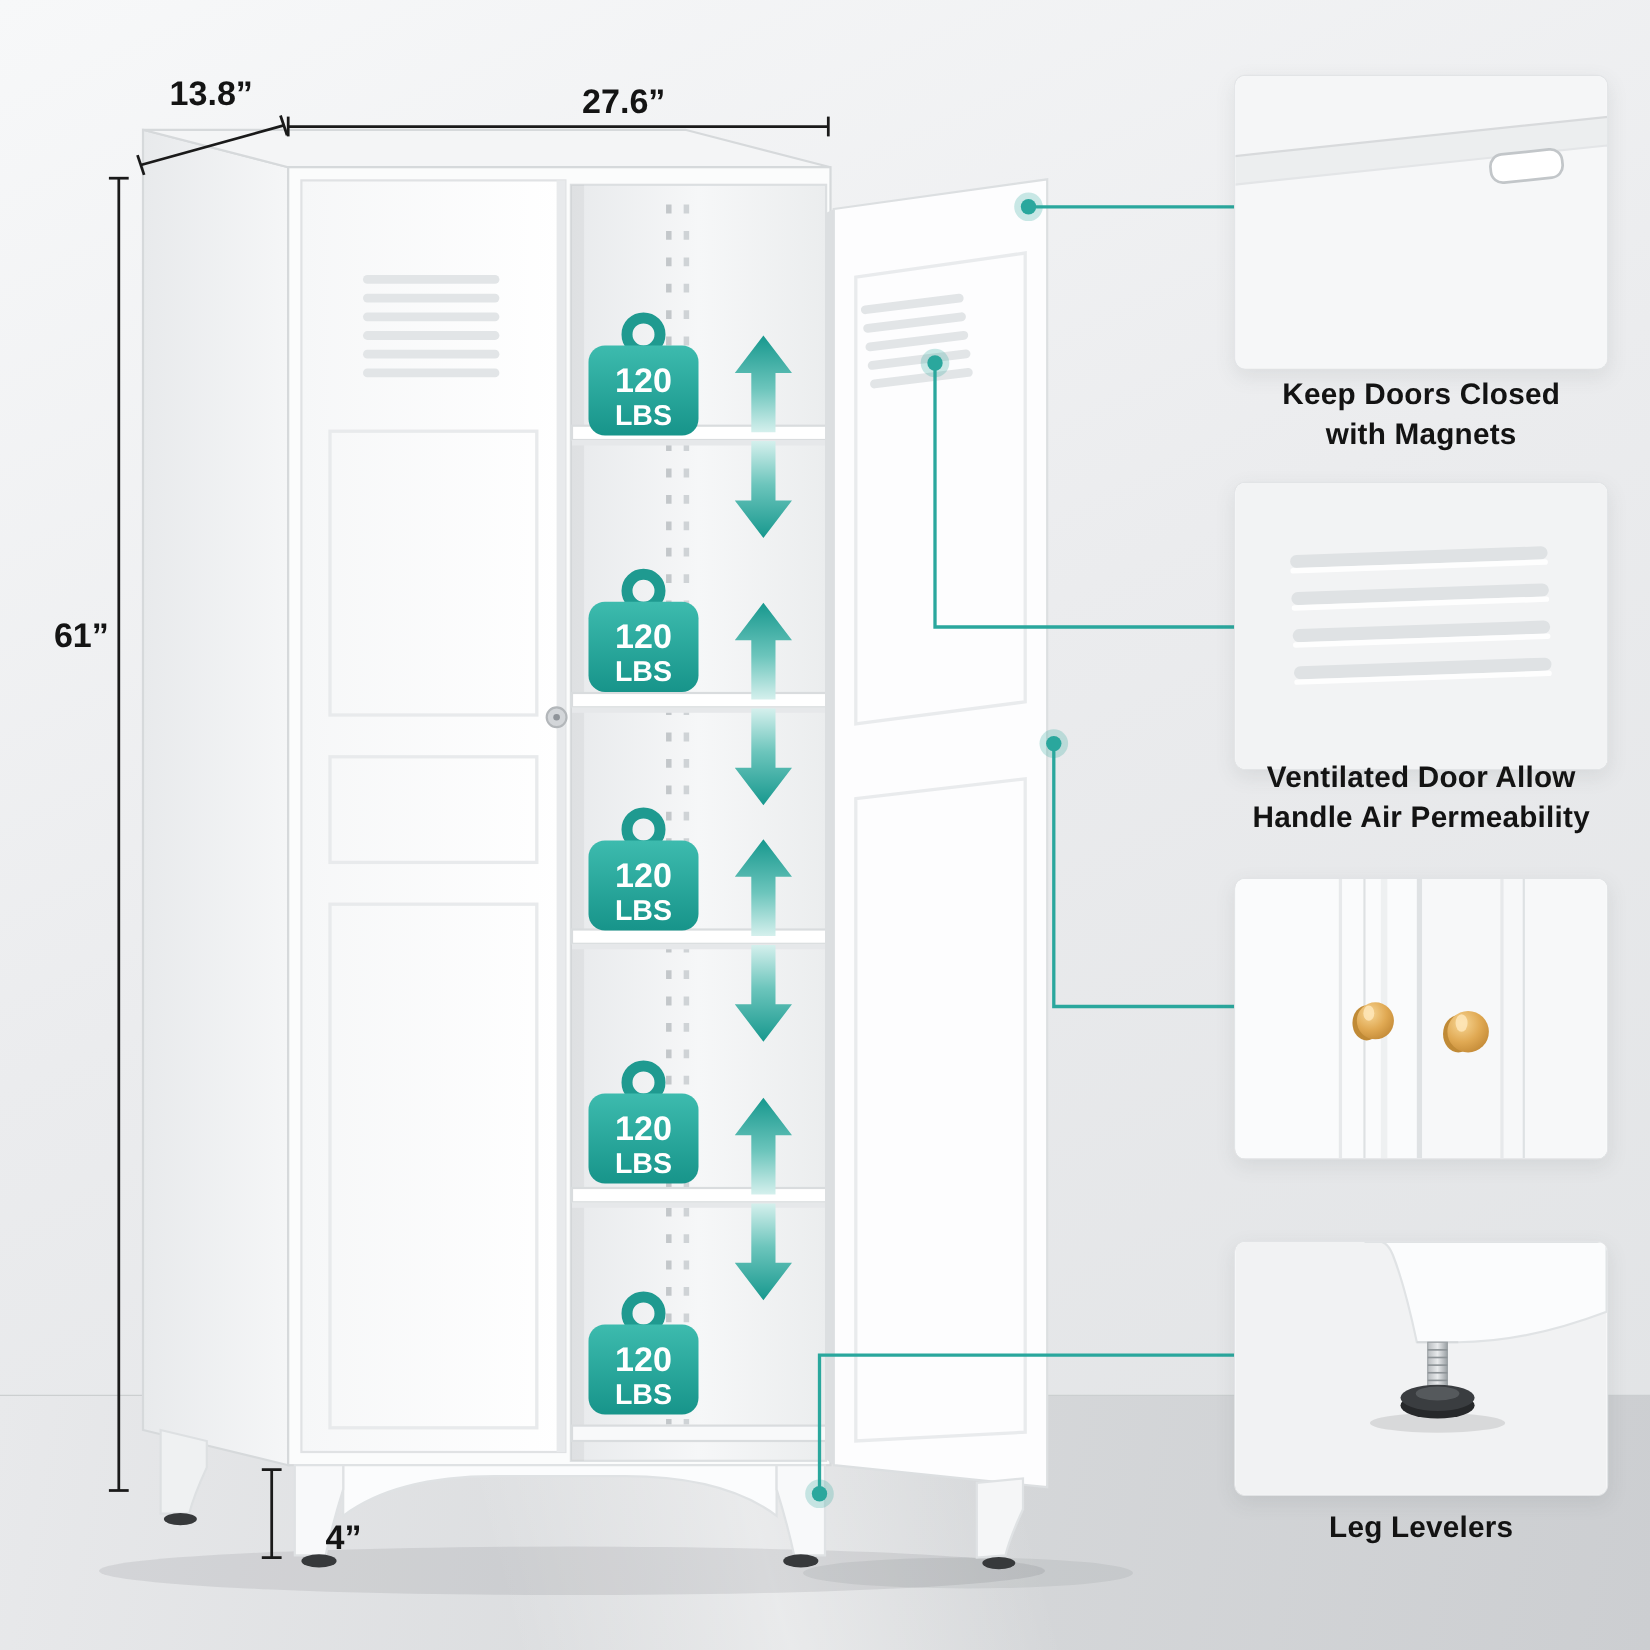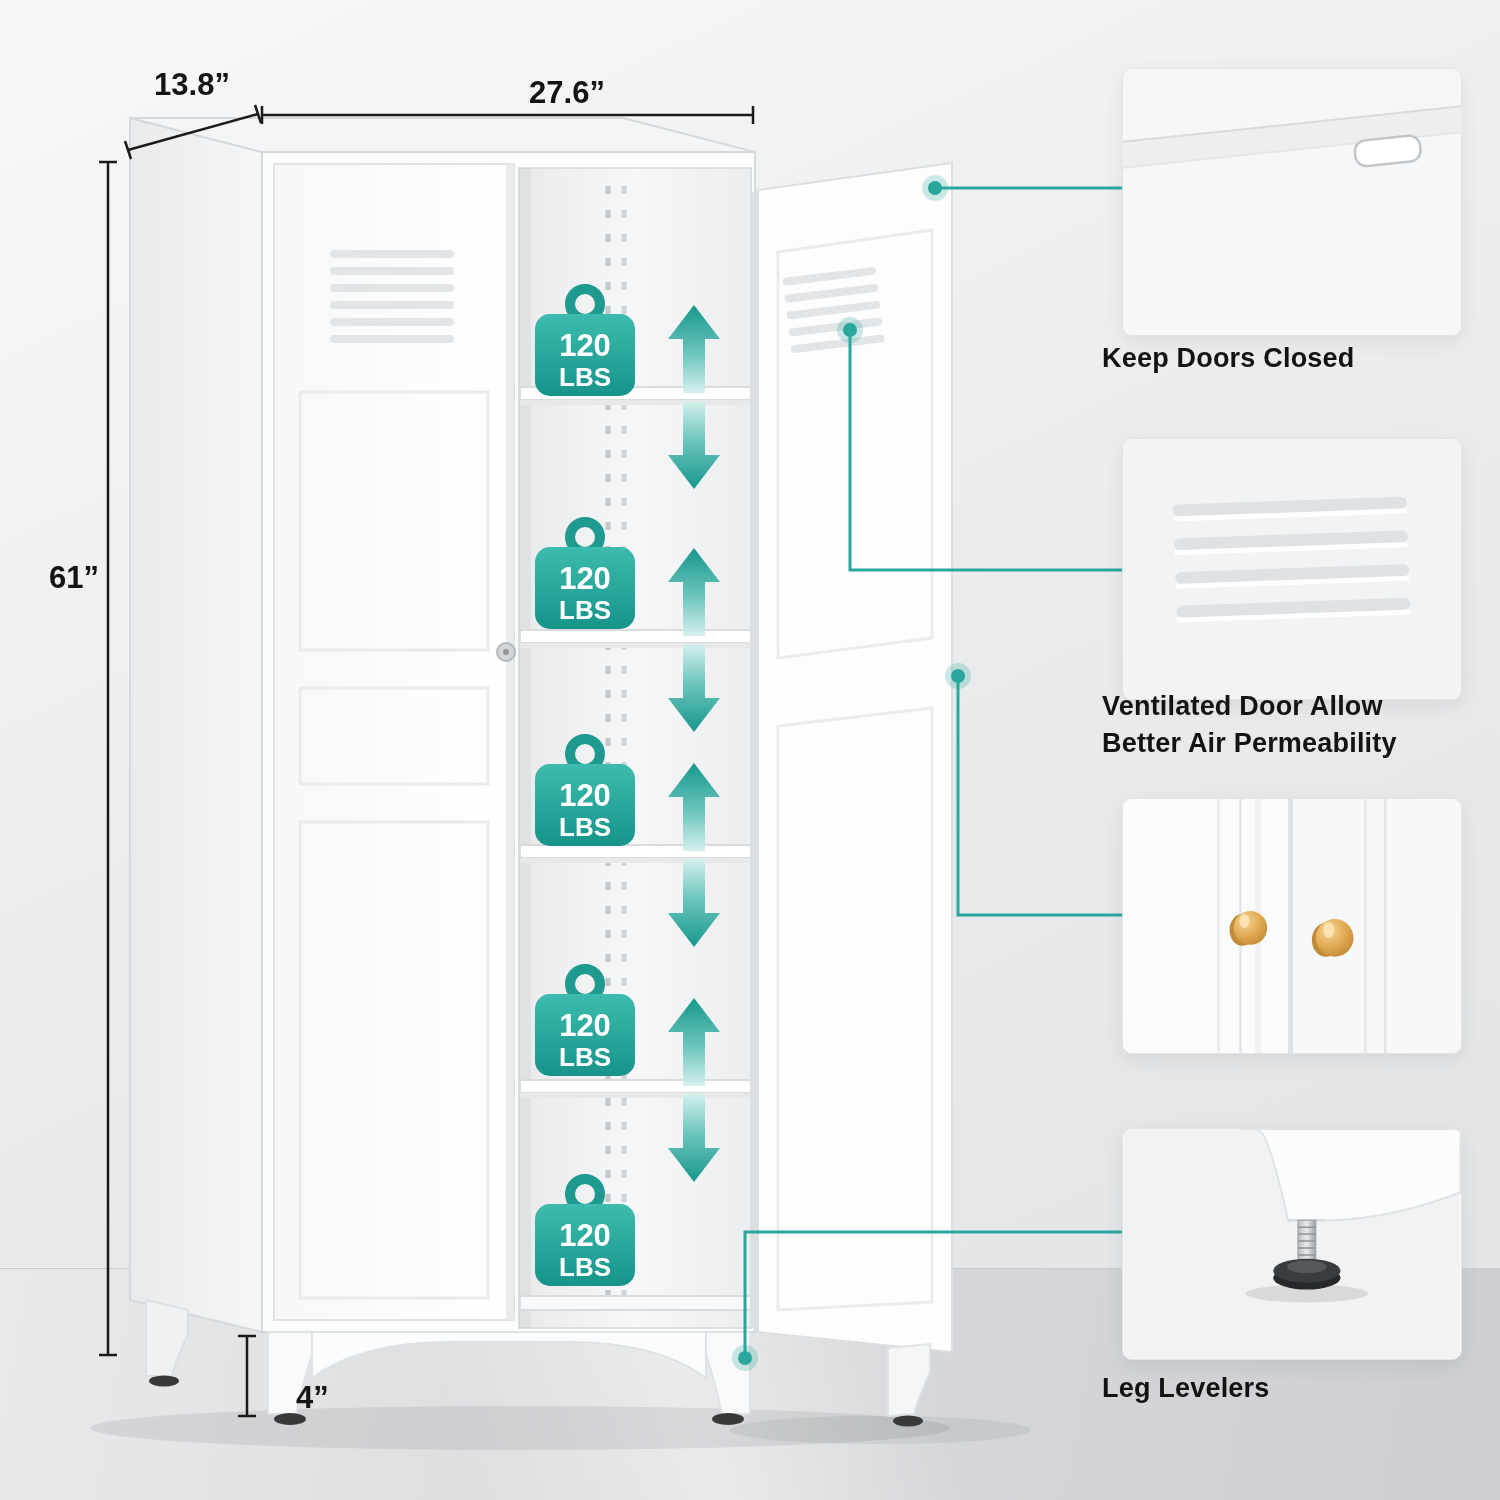--- a/index.html
+++ b/index.html
@@ -9,21 +9,21 @@
   .wall{position:absolute;inset:0;background:linear-gradient(155deg,#f7f8f9 0%,#ebecee 45%,#e0e2e4 100%)}
   .floor{position:absolute;left:0;right:0;top:1268px;bottom:0;
          background:linear-gradient(100deg,#e8e9eb 0%,#d7d9db 50%,#ccced1 100%);
          border-top:1px solid #c9ccce}
   .floor::after{content:"";position:absolute;inset:0;
          background:linear-gradient(75deg,transparent 30%,rgba(255,255,255,.45) 46%,transparent 62%)}
   .scene{position:absolute;left:0;top:0;width:1500px;height:1500px}
   .callout{position:absolute;left:1122px;width:340px;background:#fff;border:1px solid #e2e4e6;
            border-radius:10px;box-shadow:0 6px 18px rgba(70,75,80,.10);overflow:hidden}
   .callout svg{display:block;width:100%;height:100%}
-  .caption{position:absolute;left:1102px;width:380px;text-align:left;font-weight:bold;
+  .caption{position:absolute;left:1102px;width:380px;text-align:center;font-weight:bold;
            font-size:27px;line-height:37px;color:#131313;letter-spacing:.2px}
   .cap-line{display:block}
   svg text{font-family:"Liberation Sans",sans-serif;font-weight:bold}
   .dim-label{fill:#141414;font-size:31px}
   .badge-val{fill:#ffffff;font-size:31px}
   .badge-unit{fill:#ffffff;font-size:26px}
 </style>
 </head>
 <body>
 
@@ -243,20 +243,21 @@
       <rect width="340" height="268" fill="#f5f6f7"></rect>
       <g transform="rotate(-6 170 150)">
         <rect x="-40" y="56" width="430" height="260" rx="28" fill="#eceeef" stroke="#d8dadc" stroke-width="2"></rect>
         <rect x="-16" y="82" width="382" height="216" rx="20" fill="#f6f7f8" stroke="#e3e5e7" stroke-width="2"></rect>
         <rect x="240" y="80" width="66" height="26" rx="11" fill="#ffffff" stroke="#c2c6c9" stroke-width="2.5"></rect>
       </g>
     </svg>
   </div>
   <div class="caption" style="top:340px">
     <span class="cap-line">Keep Doors Closed</span>
+    <span class="cap-line">with Magnets</span>
   </div>
 
   <div class="callout" style="top:438px;height:262px">
     <svg viewBox="0 0 340 262">
       <rect width="340" height="262" fill="#f6f7f8"></rect>
       <g transform="rotate(-2 170 130)">
         <rect x="-30" y="-60" width="400" height="380" rx="34" fill="#f2f3f4" stroke="#e0e2e4" stroke-width="2"></rect>
         <g>
           <rect x="52" y="62" width="236" height="12" rx="6" fill="#dfe2e4"></rect>
           <rect x="52" y="74" width="236" height="5" rx="2.5" fill="#ffffff" opacity="0.9"></rect>
@@ -271,21 +272,21 @@
         </g>
         <g>
           <rect x="52" y="164" width="236" height="12" rx="6" fill="#dfe2e4"></rect>
           <rect x="52" y="176" width="236" height="5" rx="2.5" fill="#ffffff" opacity="0.9"></rect>
         </g>
       </g>
     </svg>
   </div>
   <div class="caption" style="top:688px">
     <span class="cap-line">Ventilated Door Allow</span>
-    <span class="cap-line">Better Air Permeability</span>
+    <span class="cap-line">Handle Air Permeability</span>
   </div>
 
   <div class="callout" style="top:798px;height:256px">
     <svg viewBox="0 0 340 256">
       <defs>
         <radialGradient id="goldGrad" cx="0.35" cy="0.3" r="0.9">
           <stop offset="0" stop-color="#f7d695"></stop>
             <stop offset="0.5" stop-color="#e0a953"></stop>
             <stop offset="1" stop-color="#b87e2c"></stop>
         </radialGradient>

